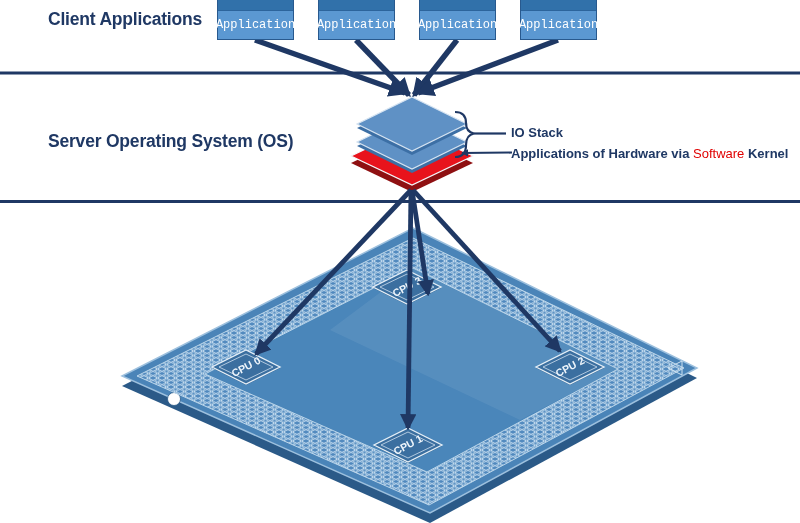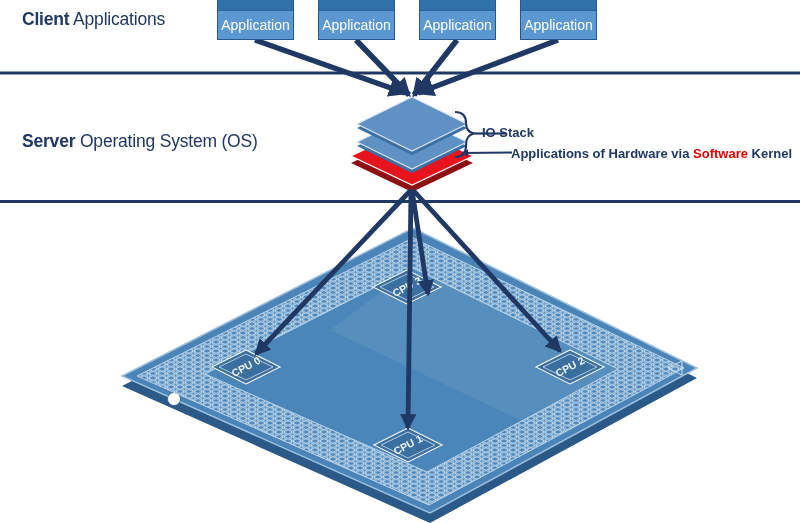--- a/index.html
+++ b/index.html
@@ -1,28 +1,28 @@
 <!DOCTYPE html>
 <html><head>
 <meta charset="utf-8">
 <style>
   html,body{margin:0;padding:0;background:#ffffff;}
   .canvas{position:relative;width:800px;height:523px;background:#ffffff;overflow:hidden;
           font-family:"Liberation Sans", sans-serif;}
   .gfx{position:absolute;left:0;top:0;width:800px;height:523px;}
   .sec-label{position:absolute;font-size:17.5px;color:#1f3864;letter-spacing:-0.2px;white-space:nowrap;}
-  .sec-label .b{font-weight:700;}
-  .sec-label .r{font-weight:400;}
+  .sec-label .b{font-weight:700;margin-left:26px;}
+  .sec-label .r{font-weight:700;}
   .app-box{position:absolute;width:77px;height:46px;top:-6px;border:1px solid #28598e;
            box-sizing:border-box;background:#5b98d2;display:flex;flex-direction:column;}
   .app-head{height:15px;background:#3171aa;border-bottom:1px solid #2c649c;flex:0 0 auto;}
   .app-body{flex:1;display:flex;align-items:center;justify-content:center;
-            color:#ffffff;font-size:14px;}
+            color:#ffffff;font-size:12px;font-family:Liberation Mono, monospace;}
   .ann{position:absolute;font-size:13px;font-weight:600;color:#1f3864;white-space:nowrap;}
-  .ann .hl{color:#e00000;font-weight:700;}
+  .ann .hl{color:#e00000;font-weight:400;}
 </style>
 </head>
 <body>
 
 <div class="canvas">
 
   <svg class="gfx" viewBox="0 0 800 523">
     <defs>
       <marker id="ah" viewBox="0 0 10 10" refX="8.5" refY="5" markerWidth="3.4" markerHeight="3.4" orient="auto-start-reverse">
         <path d="M0,0 L10,5 L0,10 Z" fill="#1f3864"></path>
@@ -118,18 +118,18 @@
   </div>
   <div class="app-box" style="left:419px;">
     <div class="app-head"></div>
     <div class="app-body">Application</div>
   </div>
   <div class="app-box" style="left:520px;">
     <div class="app-head"></div>
     <div class="app-body">Application</div>
   </div>
 
-  <div class="ann" style="left:482px;top:125px;">IO Stack</div>
+  <div class="ann" style="left:511px;top:125px;">IO Stack</div>
   <div class="ann" style="left:511px;top:146px;">
     <span>Applications of Hardware via </span><span class="hl">Software</span><span> Kernel</span>
   </div>
 
 </div>
 
 </body></html>

